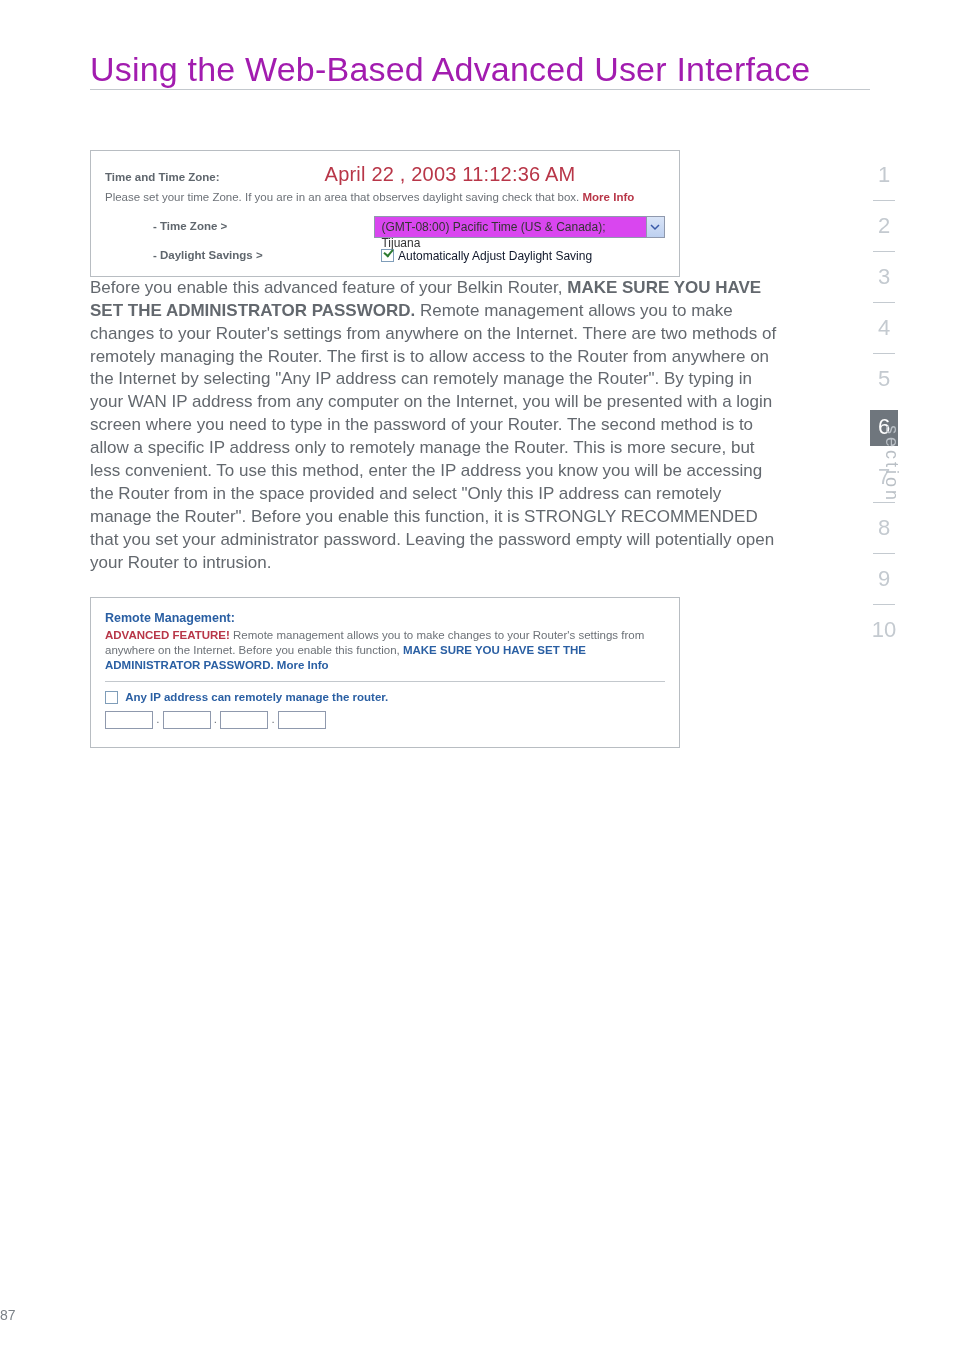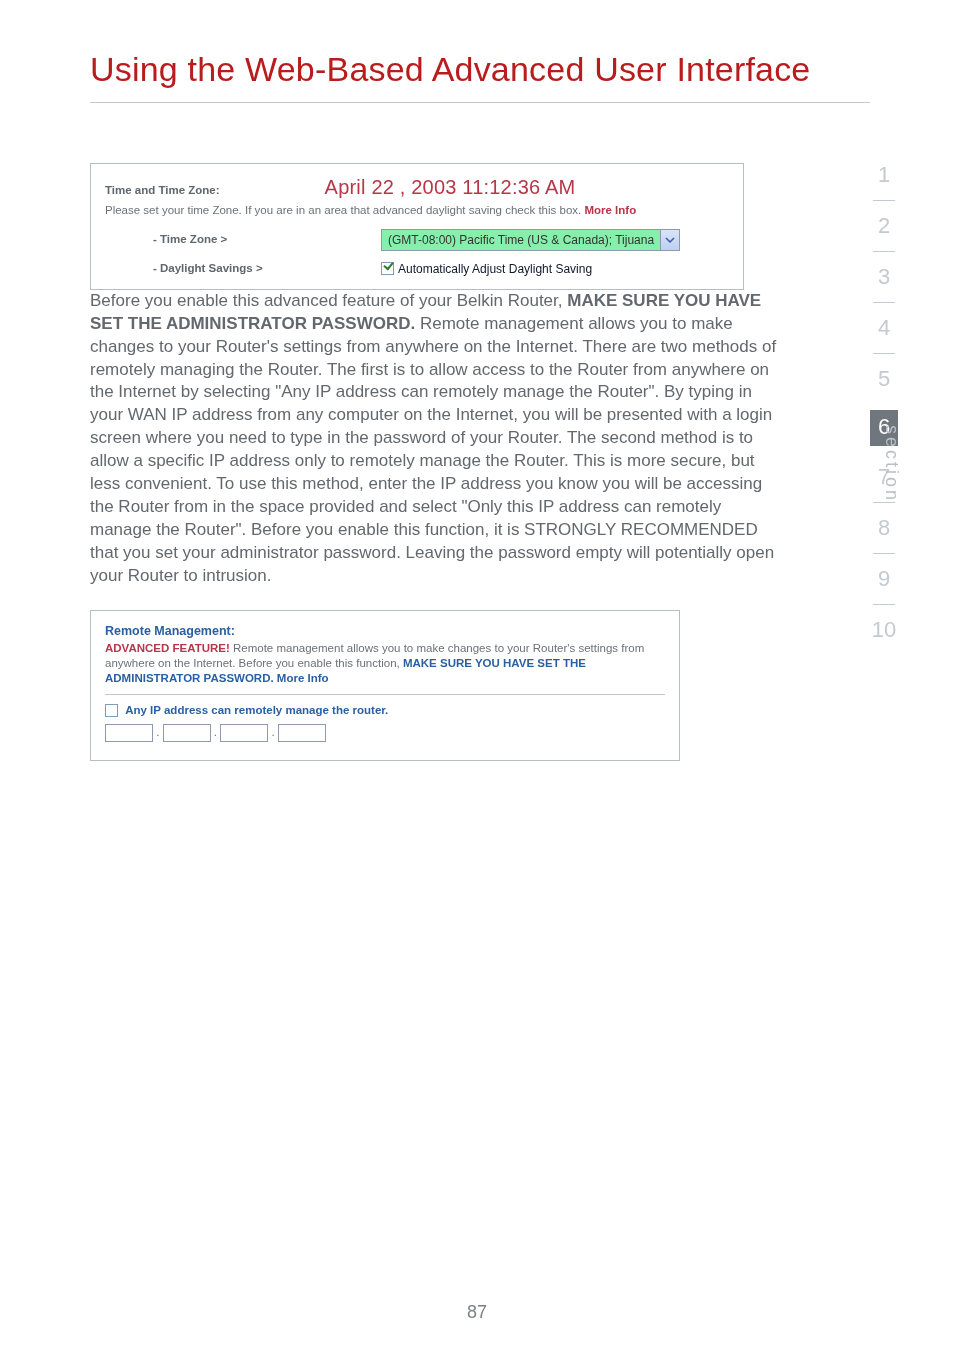--- a/index.html
+++ b/index.html
@@ -13,52 +13,52 @@
   .page {
     position: relative;
     width: 954px;
     min-height: 1363px;
     padding: 50px 0 0 90px;
     box-sizing: border-box;
   }
   .page-title {
     font-size: 34px;
     font-weight: 400;
-    color: #b91c1c;
+    color: #a21caf;
     letter-spacing: 0.2px;
-    margin: 0 0 13px 0;
+    margin: 0 0 0 0;
   }
   .hr {
     border: none;
     border-top: 1px solid #c3c8cd;
     margin: 0 0 60px 0;
     width: 780px;
   }
   .box {
     border: 1px solid #b8bdc2;
-    width: 654px;
+    width: 590px;
     padding: 10px 14px 12px 14px;
     box-sizing: border-box;
     font-size: 11.5px;
     line-height: 1.35;
     color: #6c7177;
   }
   .box1-row1 { display: flex; align-items: baseline; gap: 30px; }
   .label-bold { font-weight: bold; color: #5f666d; }
   .datetime { color: #b83648; font-size: 20px; letter-spacing: 0.2px; margin-left: 75px;}
   .box1-sub { margin-top: 2px; }
   .more { color: #b83648; font-weight: bold; }
   .row-line { display: flex; align-items: center; margin-top: 10px; margin-left: 48px; }
   .row-line .lbl { width: 228px; font-weight: bold; color: #5f666d; }
   .select-wrap {
     display: inline-flex;
     align-items: stretch;
     border: 1px solid #8f99ad;
     height: 20px;
-    background: #86efac;
+    background: #d946ef;
     font-size: 12px;
     color: #333;
   }
   .select-wrap .sel-text { padding: 2px 6px; min-width: 245px; }
   .select-wrap .sel-btn {
     width: 18px;
     background: linear-gradient(#d9e4f7, #bdd0f0);
     border-left: 1px solid #8f99ad;
     display: flex; align-items: center; justify-content: center;
     color: #3a5aa8;
@@ -158,41 +158,41 @@
   .rail .divider {
     width: 22px;
     border-top: 1px solid #c4cad0;
     margin: 0 auto;
   }
 
   .footer-num {
     position: absolute;
     bottom: 40px;
     left: 0; right: 0;
-    text-align: center;
-    font-size: 18px;
+    text-align: left;
+    font-size: 14px;
     color: #7b8187;
   }
   .chev-down-svg { width: 10px; height: 10px; }
 </style>
 </head>
 <body>
 
 <div class="page">
 
   <h1 class="page-title">Using the Web-Based Advanced User Interface</h1>
   <hr class="hr">
 
   <div class="box">
     <div class="box1-row1">
       <span class="label-bold">Time and Time Zone:</span>
       <span class="datetime">April 22 , 2003   11:12:36 AM</span>
     </div>
     <div class="box1-sub">
-      <span>Please set your time Zone. If you are in an area that advanced daylight saving check this box. </span><span class="more">More Info</span>
+      <span>Please set your time Zone. If you are in an area that observes daylight saving check that box. </span><span class="more">More Info</span>
     </div>
     <div class="row-line">
       <span class="lbl">- Time Zone &gt;</span>
       <span class="select-wrap">
         <span class="sel-text">(GMT-08:00) Pacific Time (US &amp; Canada); Tijuana</span>
         <span class="sel-btn">
           <svg class="chev-down-svg" viewBox="0 0 10 10">
               <path d="M1 3 L5 7 L9 3" fill="none" stroke="#3a5aa8" stroke-width="1.5"></path>
             </svg>
         </span>

